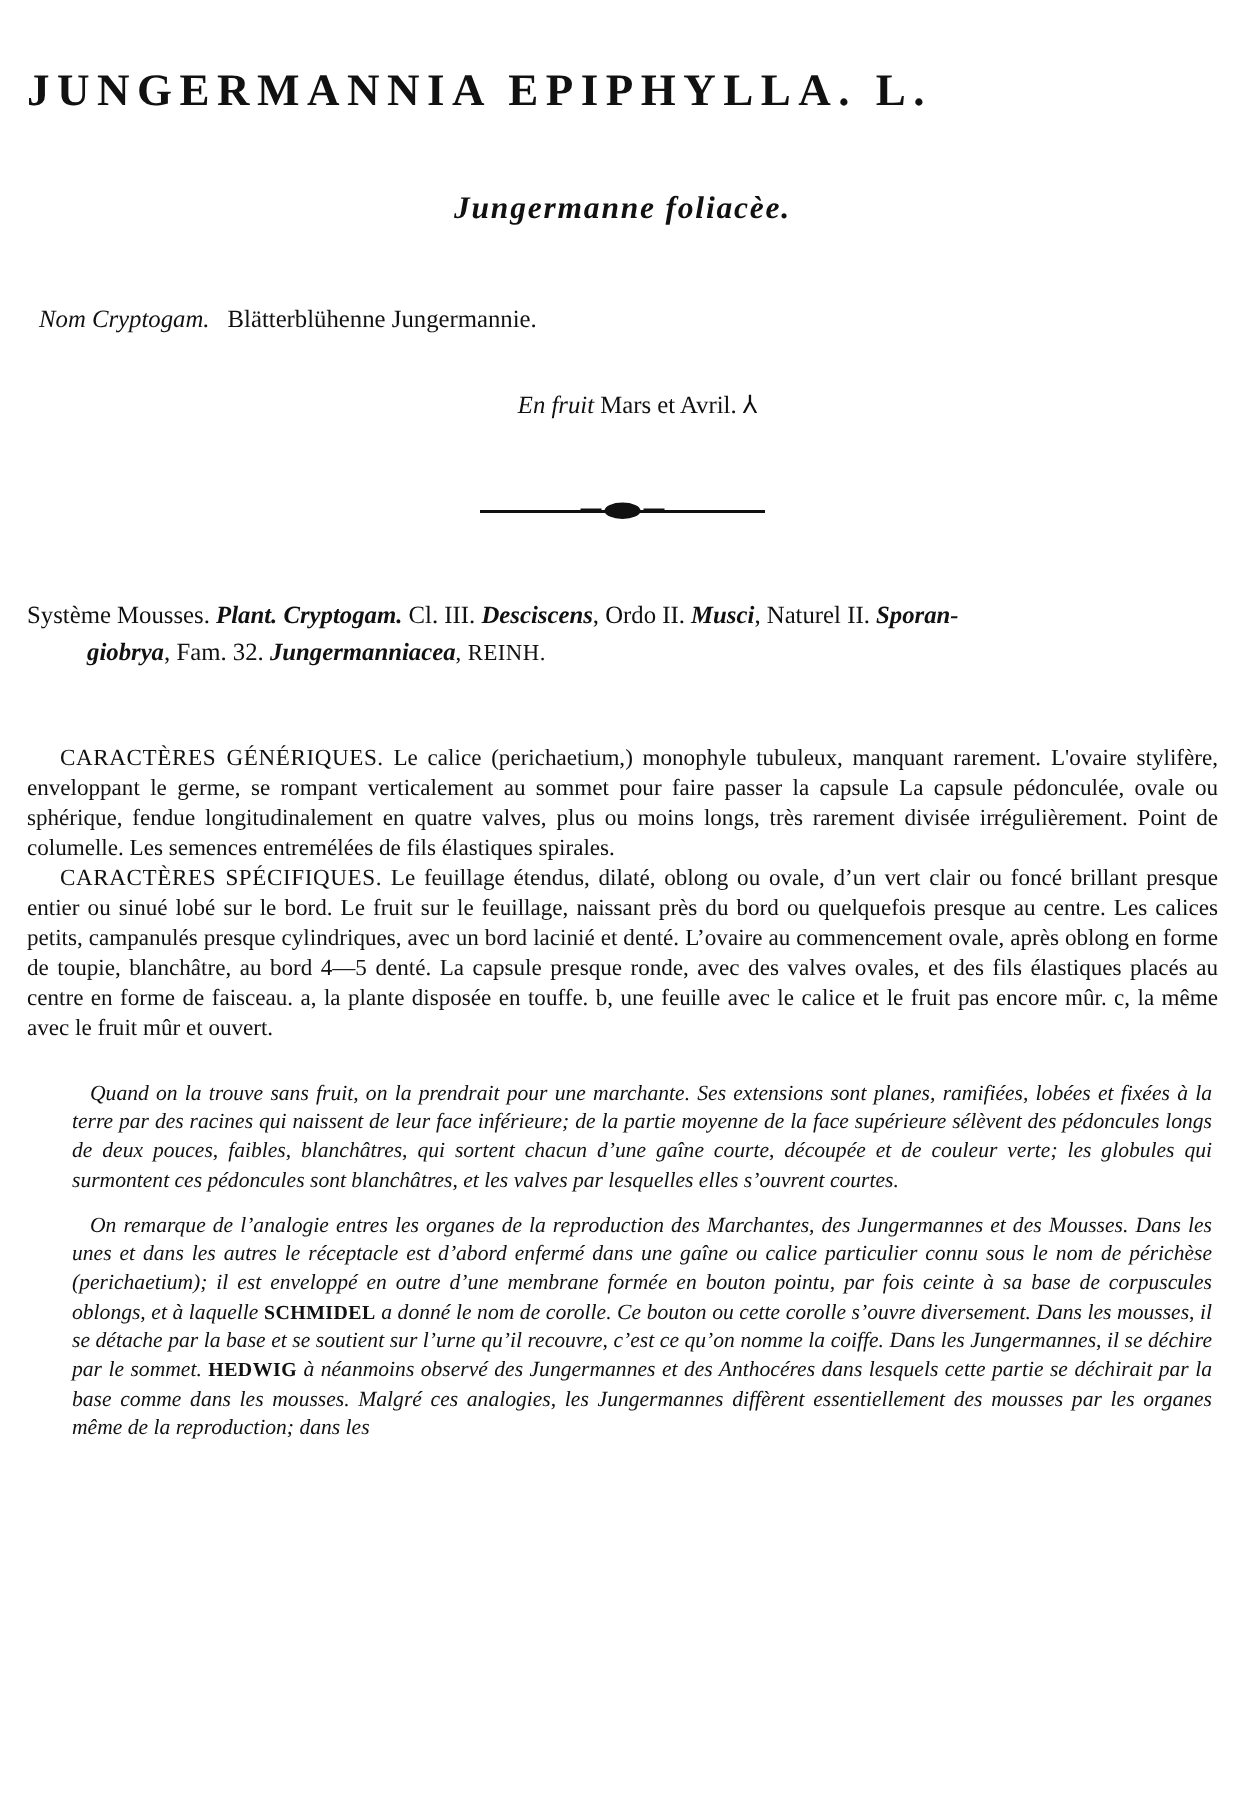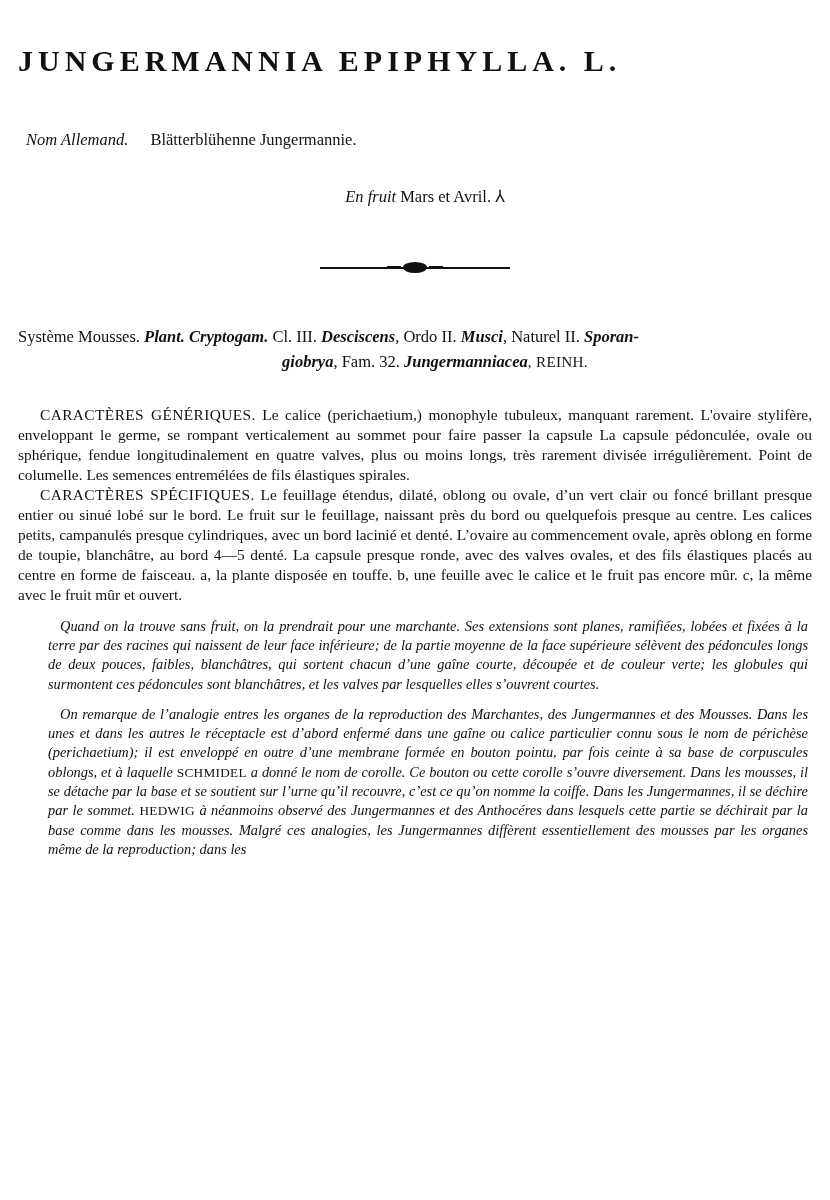--- a/index.html
+++ b/index.html
@@ -45,21 +45,21 @@
   
   .german-line {
     margin-top: 52px;
     margin-left: 8px;
     font-size: 16.5px;
   }
   .german-line .lbl {
     font-style: italic;
   }
   .german-line .val {
-    margin-left: 22px;
+    margin-left: 12px;
   }
 
   
   .fruit-line {
     text-align: center;
     margin-top: 34px;
     font-size: 16.5px;
     padding-left: 20px;
   }
   .fruit-line .lbl { font-style: italic; margin-top: 45px; }
@@ -102,70 +102,71 @@
   .ornament .lens::before { left: -16px; }
   .ornament .lens::after { right: -16px; }
 
   
   .system-block {
     margin-top: 50px;
     font-size: 16.5px;
     line-height: 1.5;
   }
   .system-line-1 { text-align: left; }
-  .system-line-2 { text-align: center; padding-left: 40px; }
+  .system-line-2 { padding-left: 40px; }
   .system-line-3 { text-align: center; margin-top: 28px; }
   b.bi { font-style: italic; font-weight: bold; }
   .sc {
     font-variant: small-caps;
     font-size: 0.92em;
     letter-spacing: 0.3px;
   }
 
   
   .body-block {
-    margin-top: 30px;
+    margin-top: 48px;
   }
   p.para {
     margin: 0;
     font-size: 15.4px;
     line-height: 1.30;
     text-align: justify;
     text-indent: 0;
   }
   p.para.indent { text-indent: 22px; }
   .leadcap {
     font-variant: small-caps;
     letter-spacing: 0.4px;
   }
 
   
   .ital-block {
-    margin-top: 12px;
+    margin-top: 24px;
     font-style: italic;
     font-size: 14.4px;
     line-height: 1.34;
     text-align: justify;
     padding-left: 30px;
     padding-right: 4px;
   }
   .ital-block.second { margin-top: 11px; }
-  .ital-block .up { font-style: normal; }
+  .ital-block .up { font-style: normal; font-weight: bold; }
   .ital-block p { margin: 0; text-indent: 12px; }
 </style>
 </head>
 <body>
 
 <div class="page">
 
   <h1 class="main-title">JUNGERMANNIA EPIPHYLLA. L.</h1>
 
+  <div class="subtitle">Jungermanne foliacèe.</div>
 
   <div class="german-line">
-    <span class="lbl">Nom Allemand.</span><span class="val">Blätterblühenne Jungermannie.</span>
+    <span class="lbl">Nom Cryptogam.</span><span class="val">Blätterblühenne Jungermannie.</span>
   </div>
 
   <div class="fruit-line">
     <span class="lbl">En fruit</span>
     <span>Mars et Avril.</span>
     <span class="sym">⅄</span>
   </div>
 
   <div class="ornament">
     <div class="bar"></div>

